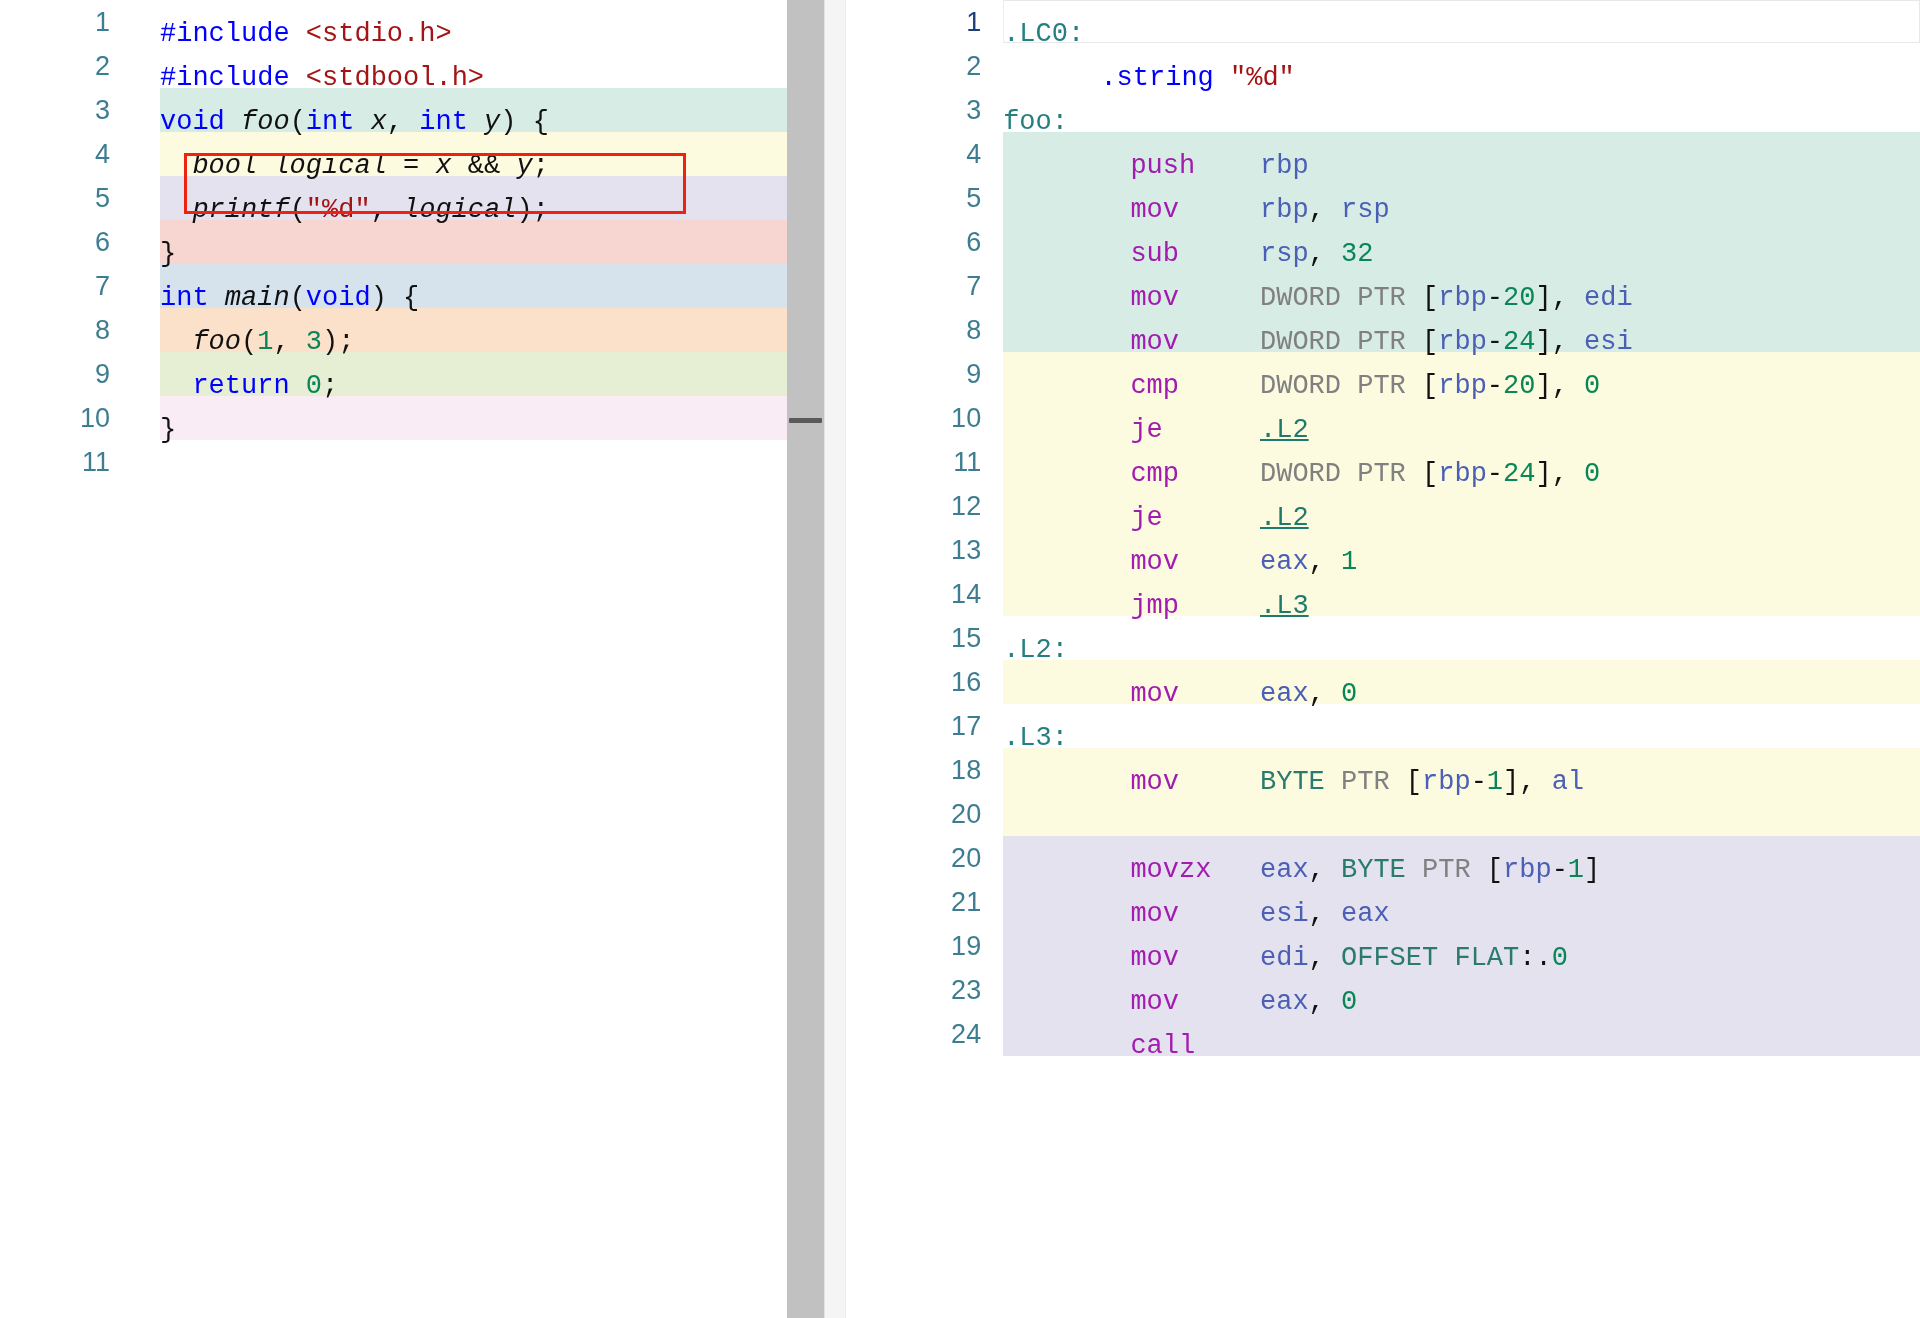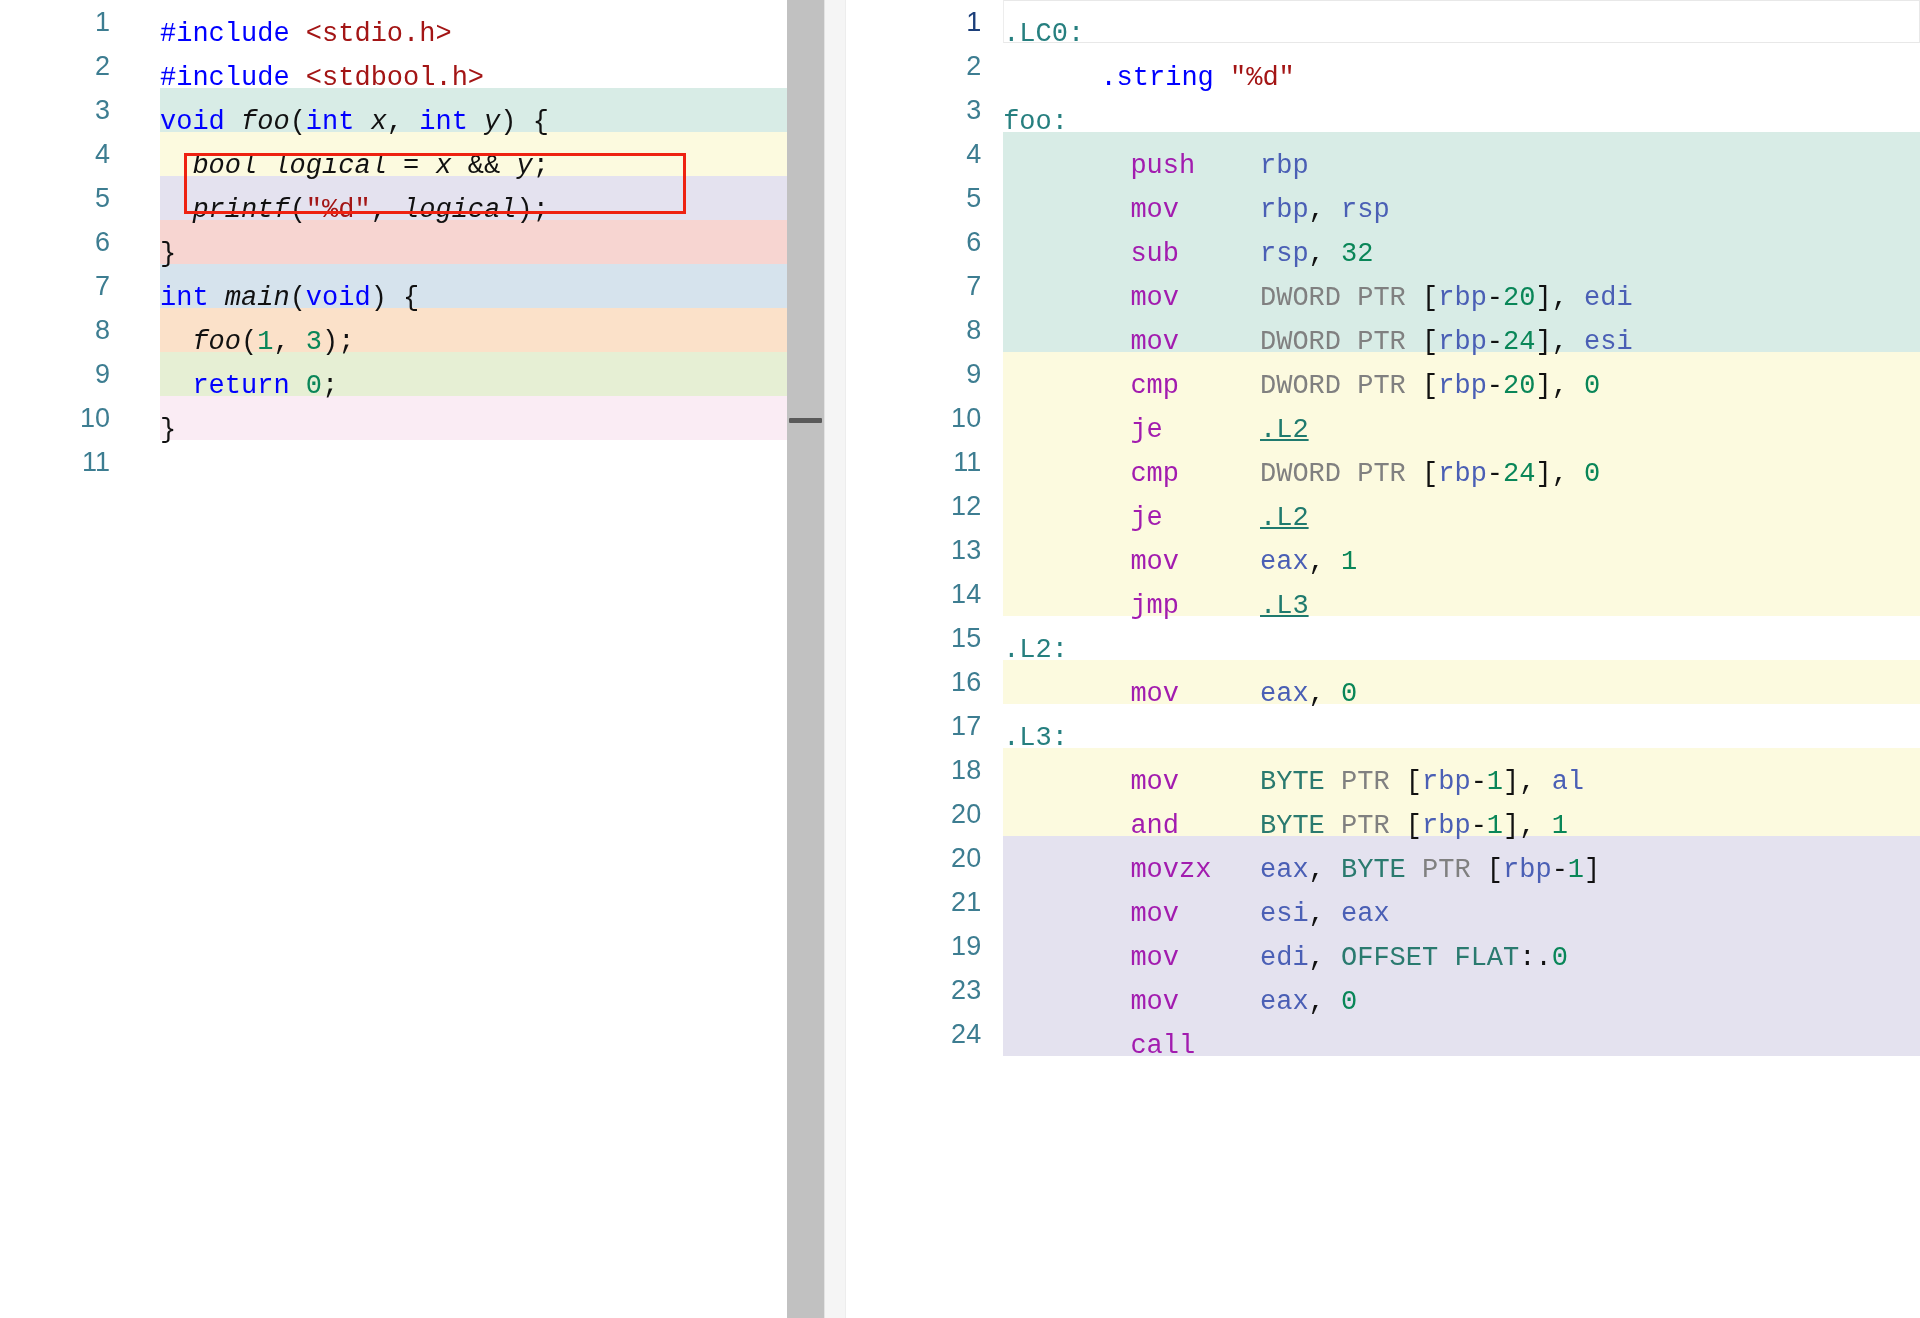--- a/index.html
+++ b/index.html
@@ -212,21 +212,21 @@
         <div class="row"><div class="band bg-yellow"></div><div class="gutter">9</div><div class="text">      <span class="mne">cmp</span>     <span><span class="ptr">DWORD</span> <span class="ptr">PTR</span> <span class="punct">[</span><span class="reg">rbp</span><span class="punct">-</span><span class="num">20</span><span class="punct">],</span> <span class="num">0</span></span></div></div>
         <div class="row"><div class="band bg-yellow"></div><div class="gutter">10</div><div class="text">      <span class="mne">je</span>      <span><span class="jlbl">.L2</span></span></div></div>
         <div class="row"><div class="band bg-yellow"></div><div class="gutter">11</div><div class="text">      <span class="mne">cmp</span>     <span><span class="ptr">DWORD</span> <span class="ptr">PTR</span> <span class="punct">[</span><span class="reg">rbp</span><span class="punct">-</span><span class="num">24</span><span class="punct">],</span> <span class="num">0</span></span></div></div>
         <div class="row"><div class="band bg-yellow"></div><div class="gutter">12</div><div class="text">      <span class="mne">je</span>      <span><span class="jlbl">.L2</span></span></div></div>
         <div class="row"><div class="band bg-yellow"></div><div class="gutter">13</div><div class="text">      <span class="mne">mov</span>     <span><span class="reg">eax</span><span class="punct">,</span> <span class="num">1</span></span></div></div>
         <div class="row"><div class="band bg-yellow"></div><div class="gutter">14</div><div class="text">      <span class="mne">jmp</span>     <span><span class="jlbl">.L3</span></span></div></div>
         <div class="row"><div class="band bg-white"></div><div class="gutter">15</div><div class="text"><span class="lbl">.L2:</span></div></div>
         <div class="row"><div class="band bg-yellow"></div><div class="gutter">16</div><div class="text">      <span class="mne">mov</span>     <span><span class="reg">eax</span><span class="punct">,</span> <span class="num">0</span></span></div></div>
         <div class="row"><div class="band bg-white"></div><div class="gutter">17</div><div class="text"><span class="lbl">.L3:</span></div></div>
         <div class="row"><div class="band bg-yellow"></div><div class="gutter">18</div><div class="text">      <span class="mne">mov</span>     <span><span class="sz">BYTE</span> <span class="ptr">PTR</span> <span class="punct">[</span><span class="reg">rbp</span><span class="punct">-</span><span class="num">1</span><span class="punct">],</span> <span class="reg">al</span></span></div></div>
-        <div class="row"><div class="band bg-yellow"></div><div class="gutter">20</div><div class="text">      <span class="mne">and</span>     <span><span class="sz">BYTE</span> <span class="ptr">PTR</span> <span class="punct">[</span><span class="reg">rbp</span><span class="punct">-</span><span class="num">1</span><span class="punct">],</span> <span class="num">1</span></span></div></div>
+        <div class="row"><div class="band bg-yellow"></div><div class="gutter">20</div></div>
         <div class="row"><div class="band bg-lav"></div><div class="gutter">20</div><div class="text">      <span class="mne">movzx</span>   <span><span class="reg">eax</span><span class="punct">,</span> <span class="sz">BYTE</span> <span class="ptr">PTR</span> <span class="punct">[</span><span class="reg">rbp</span><span class="punct">-</span><span class="num">1</span><span class="punct">]</span></span></div></div>
         <div class="row"><div class="band bg-lav"></div><div class="gutter">21</div><div class="text">      <span class="mne">mov</span>     <span><span class="reg">esi</span><span class="punct">,</span> <span class="reg">eax</span></span></div></div>
         <div class="row"><div class="band bg-lav"></div><div class="gutter">19</div><div class="text">      <span class="mne">mov</span>     <span><span class="reg">edi</span><span class="punct">,</span> <span class="sz">OFFSET</span> <span class="sz">FLAT</span><span class="punct">:.</span><span class="num">0</span></span></div></div>
         <div class="row"><div class="band bg-lav"></div><div class="gutter">23</div><div class="text">      <span class="mne">mov</span>     <span><span class="reg">eax</span><span class="punct">,</span> <span class="num">0</span></span></div></div>
         <div class="row"><div class="band bg-lav"></div><div class="gutter">24</div><div class="text">      <span class="mne">call</span>    <span></span></div></div>
       </div>
 
   </div>
 
 </div>

